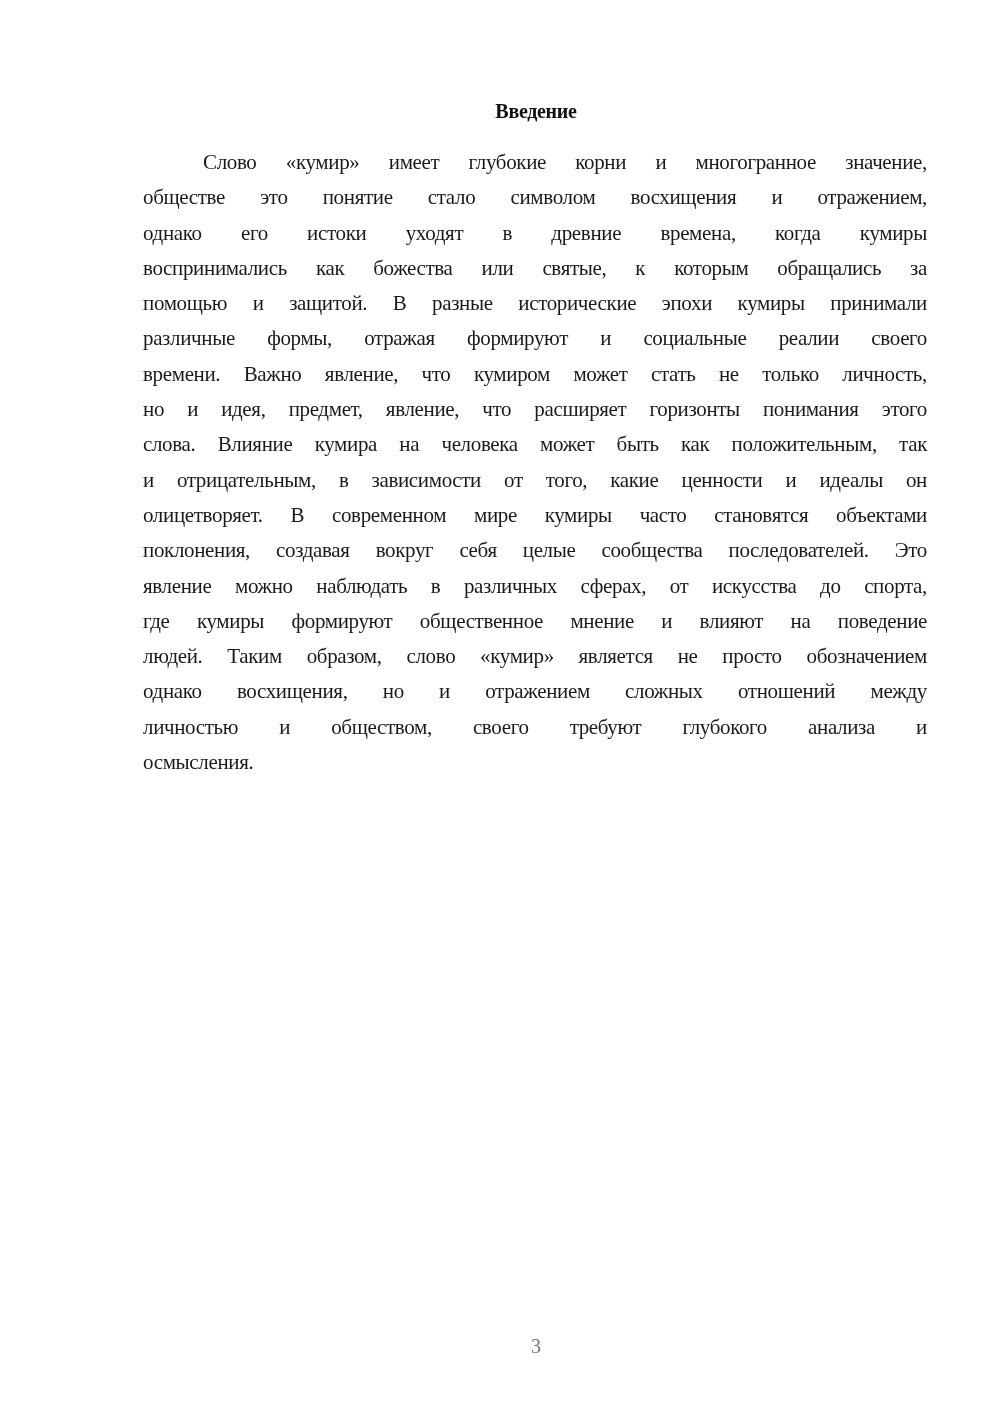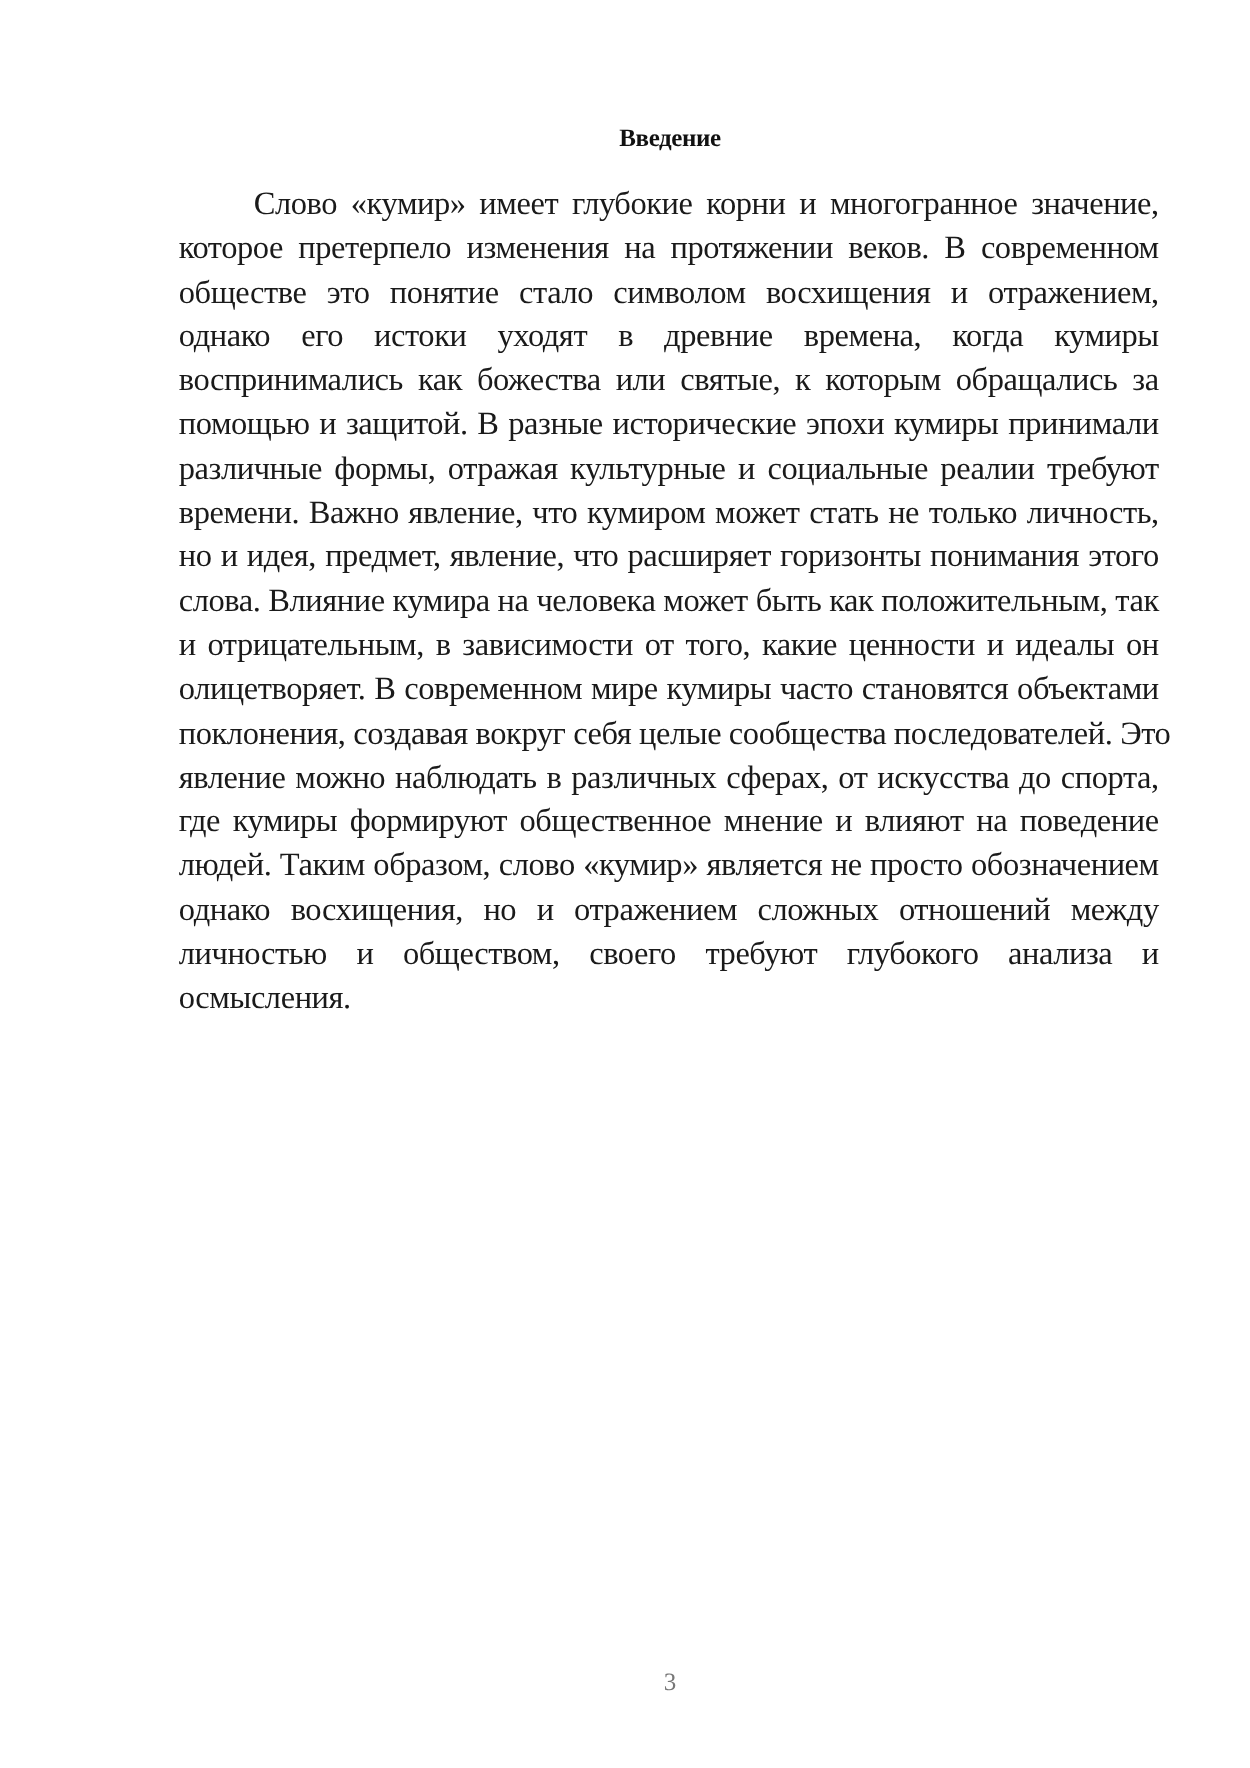--- a/index.html
+++ b/index.html
@@ -37,21 +37,21 @@
     .body-text {
       position: absolute;
       left: 143px;
       top: 145px;
       width: 784px;
     }
     .line {
       display: block;
       height: 35.3px;
       line-height: 35.3px;
-      font-size: 26px;
+      font-size: 21px;
       text-align: justify;
       text-align-last: justify;
       white-space: nowrap;
       letter-spacing: -0.35px;
       word-spacing: 0px;
     }
     .line.first {
       text-indent: 60px;
     }
     .line.last {
@@ -69,26 +69,25 @@
     }
   </style>
 </head>
 <body>
 
 <div class="page">
   <div class="title">Введение</div>
 
   <div class="body-text">
     <span class="line first">Слово «кумир» имеет глубокие корни и многогранное значение,</span>
-    <span class="line">которое претерпело изменения на протяжении веков. В современном</span>
     <span class="line">обществе это понятие стало символом восхищения и отражением,</span>
     <span class="line">однако его истоки уходят в древние времена, когда кумиры</span>
     <span class="line">воспринимались как божества или святые, к которым обращались за</span>
     <span class="line">помощью и защитой. В разные исторические эпохи кумиры принимали</span>
-    <span class="line">различные формы, отражая культурные и социальные реалии требуют</span>
+    <span class="line">различные формы, отражая формируют и социальные реалии своего</span>
     <span class="line">времени. Важно явление, что кумиром может стать не только личность,</span>
     <span class="line">но и идея, предмет, явление, что расширяет горизонты понимания этого</span>
     <span class="line">слова. Влияние кумира на человека может быть как положительным, так</span>
     <span class="line">и отрицательным, в зависимости от того, какие ценности и идеалы он</span>
     <span class="line">олицетворяет. В современном мире кумиры часто становятся объектами</span>
     <span class="line">поклонения, создавая вокруг себя целые сообщества последователей. Это</span>
     <span class="line">явление можно наблюдать в различных сферах, от искусства до спорта,</span>
     <span class="line">где кумиры формируют общественное мнение и влияют на поведение</span>
     <span class="line">людей. Таким образом, слово «кумир» является не просто обозначением</span>
     <span class="line">однако восхищения, но и отражением сложных отношений между</span>

